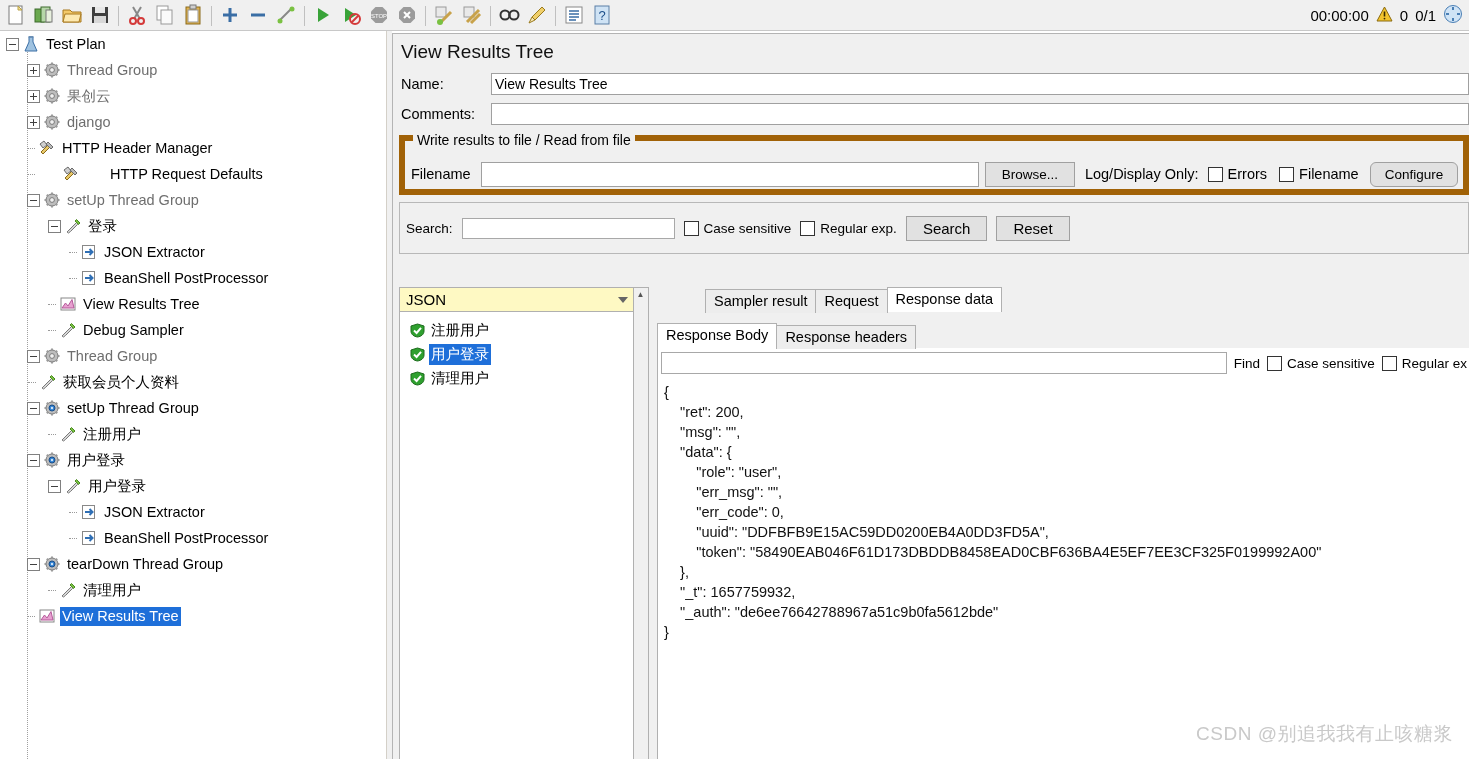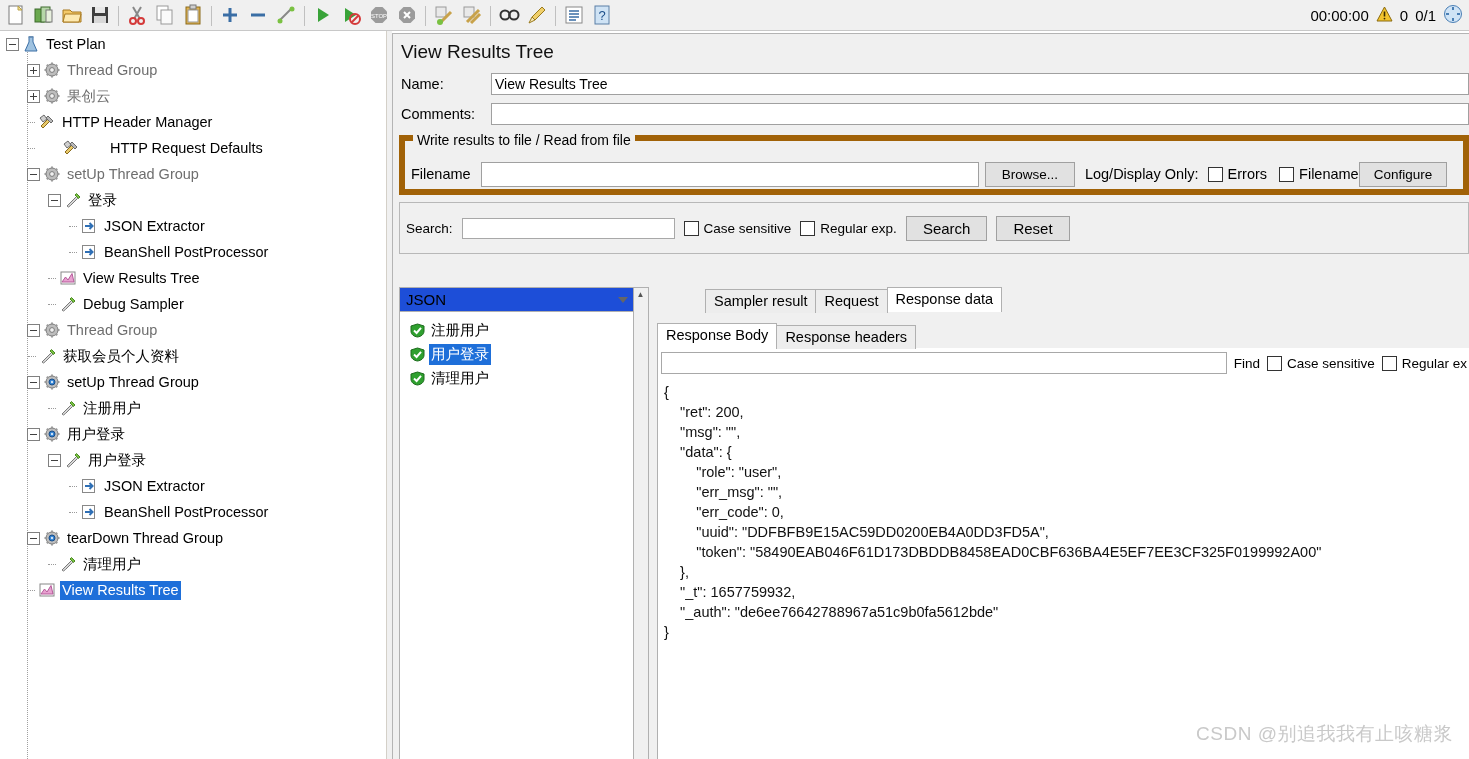--- a/index.html
+++ b/index.html
@@ -145,21 +145,21 @@
   }
   .results-tree {
     width: 235px; height: 100%;
     border: 1px solid #b0b0b0; background: #fff;
     display: flex; flex-direction: column;
   }
   .combo {
     height: 24px; display: flex; align-items: center;
     justify-content: space-between;
     border-bottom: 1px solid #b0b0b0;
-    background: #1d4ed8; padding: 0 5px 0 6px;
+    background: #fef9c3; padding: 0 5px 0 6px;
     font-size: 15px;
   }
   .chev {
     width: 0; height: 0; border-left: 5px solid transparent;
     border-right: 5px solid transparent; border-top: 6px solid #666;
   }
   .rt-body { flex: 1; background: #fff; padding-top: 6px; overflow: hidden; }
   .rt-row {
     height: 24px; display: flex; align-items: center;
     font-size: 14.5px; padding-left: 10px;
@@ -411,20 +411,31 @@
           <span class="tree-icon">
             <svg width="18" height="18" viewBox="0 0 18 18">
               <circle cx="9" cy="9" r="6" fill="#bdbdbd" stroke="#7a7a7a"></circle>
               <circle cx="9" cy="9" r="2.4" fill="#f0f0f0" stroke="#7a7a7a"></circle>
               <path d="M9 1.5 v2 M9 14.5 v2 M1.5 9 h2 M14.5 9 h2 M3.8 3.8 l1.5 1.5 M12.7 12.7 l1.5 1.5 M14.2 3.8 l-1.5 1.5 M5.3 12.7 l-1.5 1.5" stroke="#9a9a9a" stroke-width="2"></path>
             </svg>
           </span>
           <span class="tree-label muted">果创云</span>
         </div>
         <div class="tree-row" style="padding-left: 27px;">
+          <span class="tree-toggle plus"></span>
+          <span class="tree-icon">
+            <svg width="18" height="18" viewBox="0 0 18 18">
+              <circle cx="9" cy="9" r="6" fill="#bdbdbd" stroke="#7a7a7a"></circle>
+              <circle cx="9" cy="9" r="2.4" fill="#f0f0f0" stroke="#7a7a7a"></circle>
+              <path d="M9 1.5 v2 M9 14.5 v2 M1.5 9 h2 M14.5 9 h2 M3.8 3.8 l1.5 1.5 M12.7 12.7 l1.5 1.5 M14.2 3.8 l-1.5 1.5 M5.3 12.7 l-1.5 1.5" stroke="#9a9a9a" stroke-width="2"></path>
+            </svg>
+          </span>
+          <span class="tree-label muted">django</span>
+        </div>
+        <div class="tree-row" style="padding-left: 27px;">
           <span class="dash"></span>
           <span class="tree-icon">
             <svg width="18" height="18" viewBox="0 0 18 18">
               <path d="M3 13 L10 6 L12 8 L5 15 Z" fill="#e8c96a" stroke="#8a6a1c"></path>
               <path d="M10 3 L15 8 L13 10 L8 5 Z" fill="#b9b9b9" stroke="#6a6a6a"></path>
               <path d="M2 5 L6 2 L9 6 L5 9 Z" fill="#d0d0d0" stroke="#6a6a6a"></path>
             </svg>
           </span>
           <span class="tree-label">HTTP Header Manager</span>
         </div>
@@ -643,21 +654,21 @@
         <button class="btn" style="margin-left:6px;padding:4px 16px;">Browse...</button>
         <span style="margin-left:10px;font-size:14.5px;">Log/Display Only:</span>
         <span class="cb-wrap" style="margin-left:9px;">
           <span class="cbox"></span>
           <span style="font-size:14.5px;">Errors</span>
         </span>
         <span class="cb-wrap" style="margin-left:12px;">
           <span class="cbox"></span>
           <span style="font-size:14.5px;">Filename</span>
         </span>
-        <button class="btn" style="padding:4px 14px;">Configure</button>
+        <button class="btn" style="margin-left:11px;padding:4px 14px;border-radius:6px;">Configure</button>
       </div>
     </div>
 
     <div class="search-bar">
       <span style="font-size:13.5px;">Search:</span>
       <input class="search-input" value="" style="">
       <span class="cb-wrap">
         <span class="cbox"></span>
         <span style="font-size:13.5px;">Case sensitive</span>
       </span>

